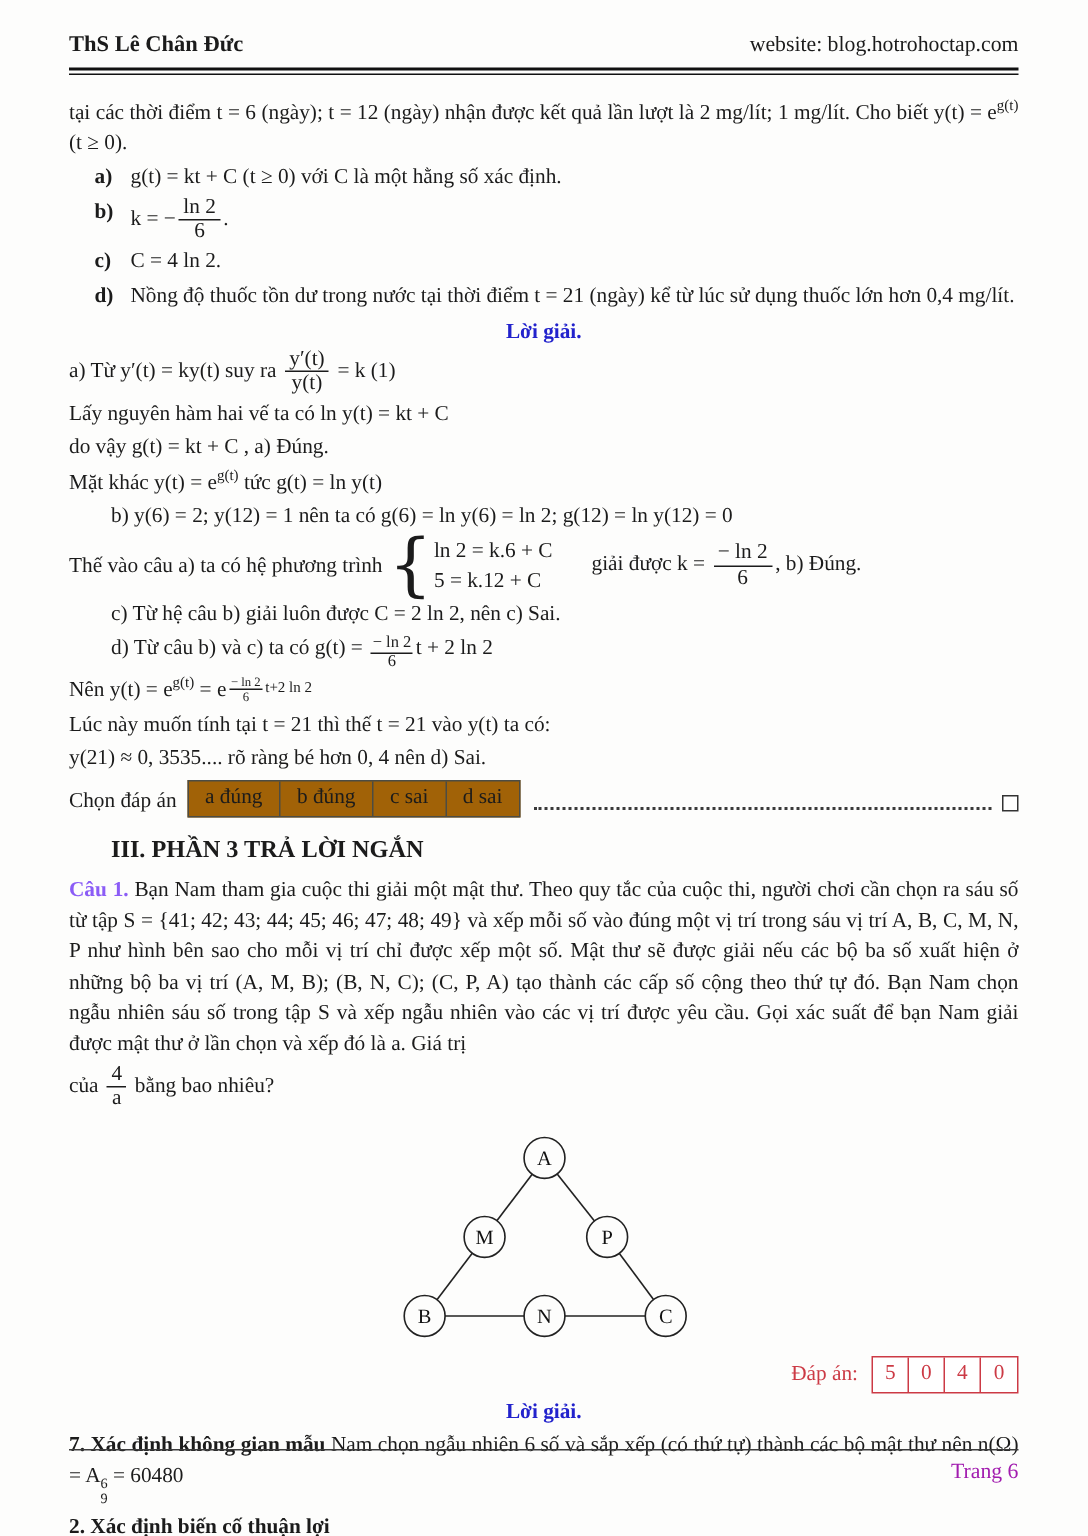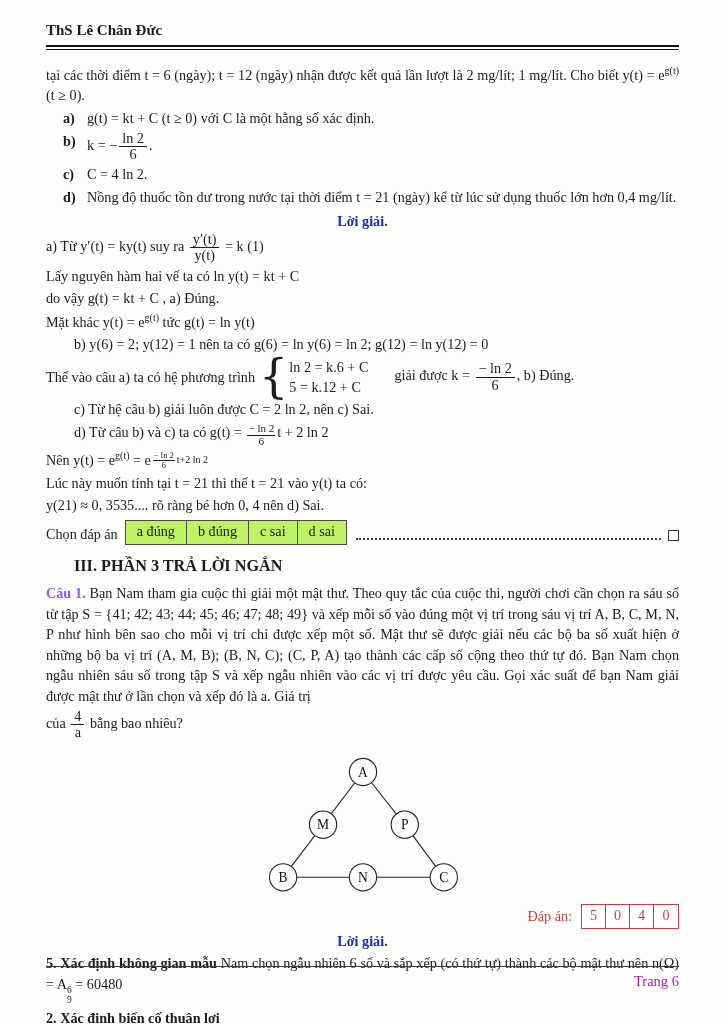--- a/index.html
+++ b/index.html
@@ -42,21 +42,21 @@
   .sysline { display:flex; align-items:center; margin-top:2px; }
   .brace { font-size:46px; font-weight:100; line-height:0.85; margin:0 1px 0 4px; font-family:"DejaVu Serif",serif; }
   .eqs { display:inline-block; }
   .eqs div { line-height:20px; }
 
   
   .supsub { display:inline-flex; flex-direction:column; font-size:9.5px; line-height:1.05; vertical-align:-4px; text-align:left; }
 
   
   .chonrow { display:flex; align-items:flex-end; margin-top:4px;font-family:Liberation Serif, serif; }
-  .ansbox { display:inline-flex; border:1px solid #4c4c44; background:#bef264; margin-left:7px; }
+  .ansbox { display:inline-flex; border:1px solid #4c4c44; background:#a16207; margin-left:7px; }
   .ansbox .cell { padding:0px 11px 2px; border-right:1px solid #4c4c44; white-space:nowrap; }
   .ansbox .cell:last-child { border-right:none; }
   .leader { flex:1; border-bottom:2.2px dotted #3a3a3a; margin:0 7px 5px 9px; }
   .endsq { width:11px; height:11px; border:1.2px solid #333; margin-bottom:4px; background:#fff; }
 
   
   .h3 { font-weight:bold; font-size:16.2px; margin:10px 0 5px 28px; }
 
   
   .diag-wrap { display:flex; justify-content:center; margin:12px 0 4px; }
@@ -76,20 +76,21 @@
 
   .mt2{margin-top:2px;} .mt4{margin-top:4px;}
 </style>
 </head>
 <body>
 
 <div class="page">
 
   <div class="hdr">
     <span class="author">ThS Lê Chân Đức</span>
+    <span class="site">website: blog.hotrohoctap.com</span>
   </div>
   <div class="rule2"></div>
   <div class="rule2b"></div>
 
   <p class="ln"><span>tại các thời điểm t = 6 (ngày); t = 12 (ngày) nhận được kết quả lần lượt là 2 mg/lít; 1 mg/lít. Cho biết y(t) = e</span><sup class="e">g(t)</sup><span> (t ≥ 0).</span></p>
 
   <div class="opt">
     <span class="lbl">a)</span>
     <span>g(t) = kt + C (t ≥ 0) với C là một hằng số xác định.</span>
   </div>
@@ -190,21 +191,21 @@
     <span class="digits">
       <span class="d">5</span>
       <span class="d">0</span>
       <span class="d">4</span>
       <span class="d">0</span>
     </span>
   </div>
 
   <div class="center blue">Lời giải.</div>
 
-  <p class="ln mt2"><b>5. Xác định không gian mẫu</b><span> Nam chọn ngẫu nhiên 6 số và sắp xếp (có thứ tự) thành các bộ mật thư nên n(Ω) = A</span><span class="supsub">
+  <p class="ln mt2"><b>7. Xác định không gian mẫu</b><span> Nam chọn ngẫu nhiên 6 số và sắp xếp (có thứ tự) thành các bộ mật thư nên n(Ω) = A</span><span class="supsub">
         <span>6</span>
         <span>9</span>
       </span><span> = 60480</span></p>
 
   <div class="mt2"><b>2. Xác định biến cố thuận lợi</b></div>
 
 </div>
 
 <div class="footer">
   <div class="frule"></div>

